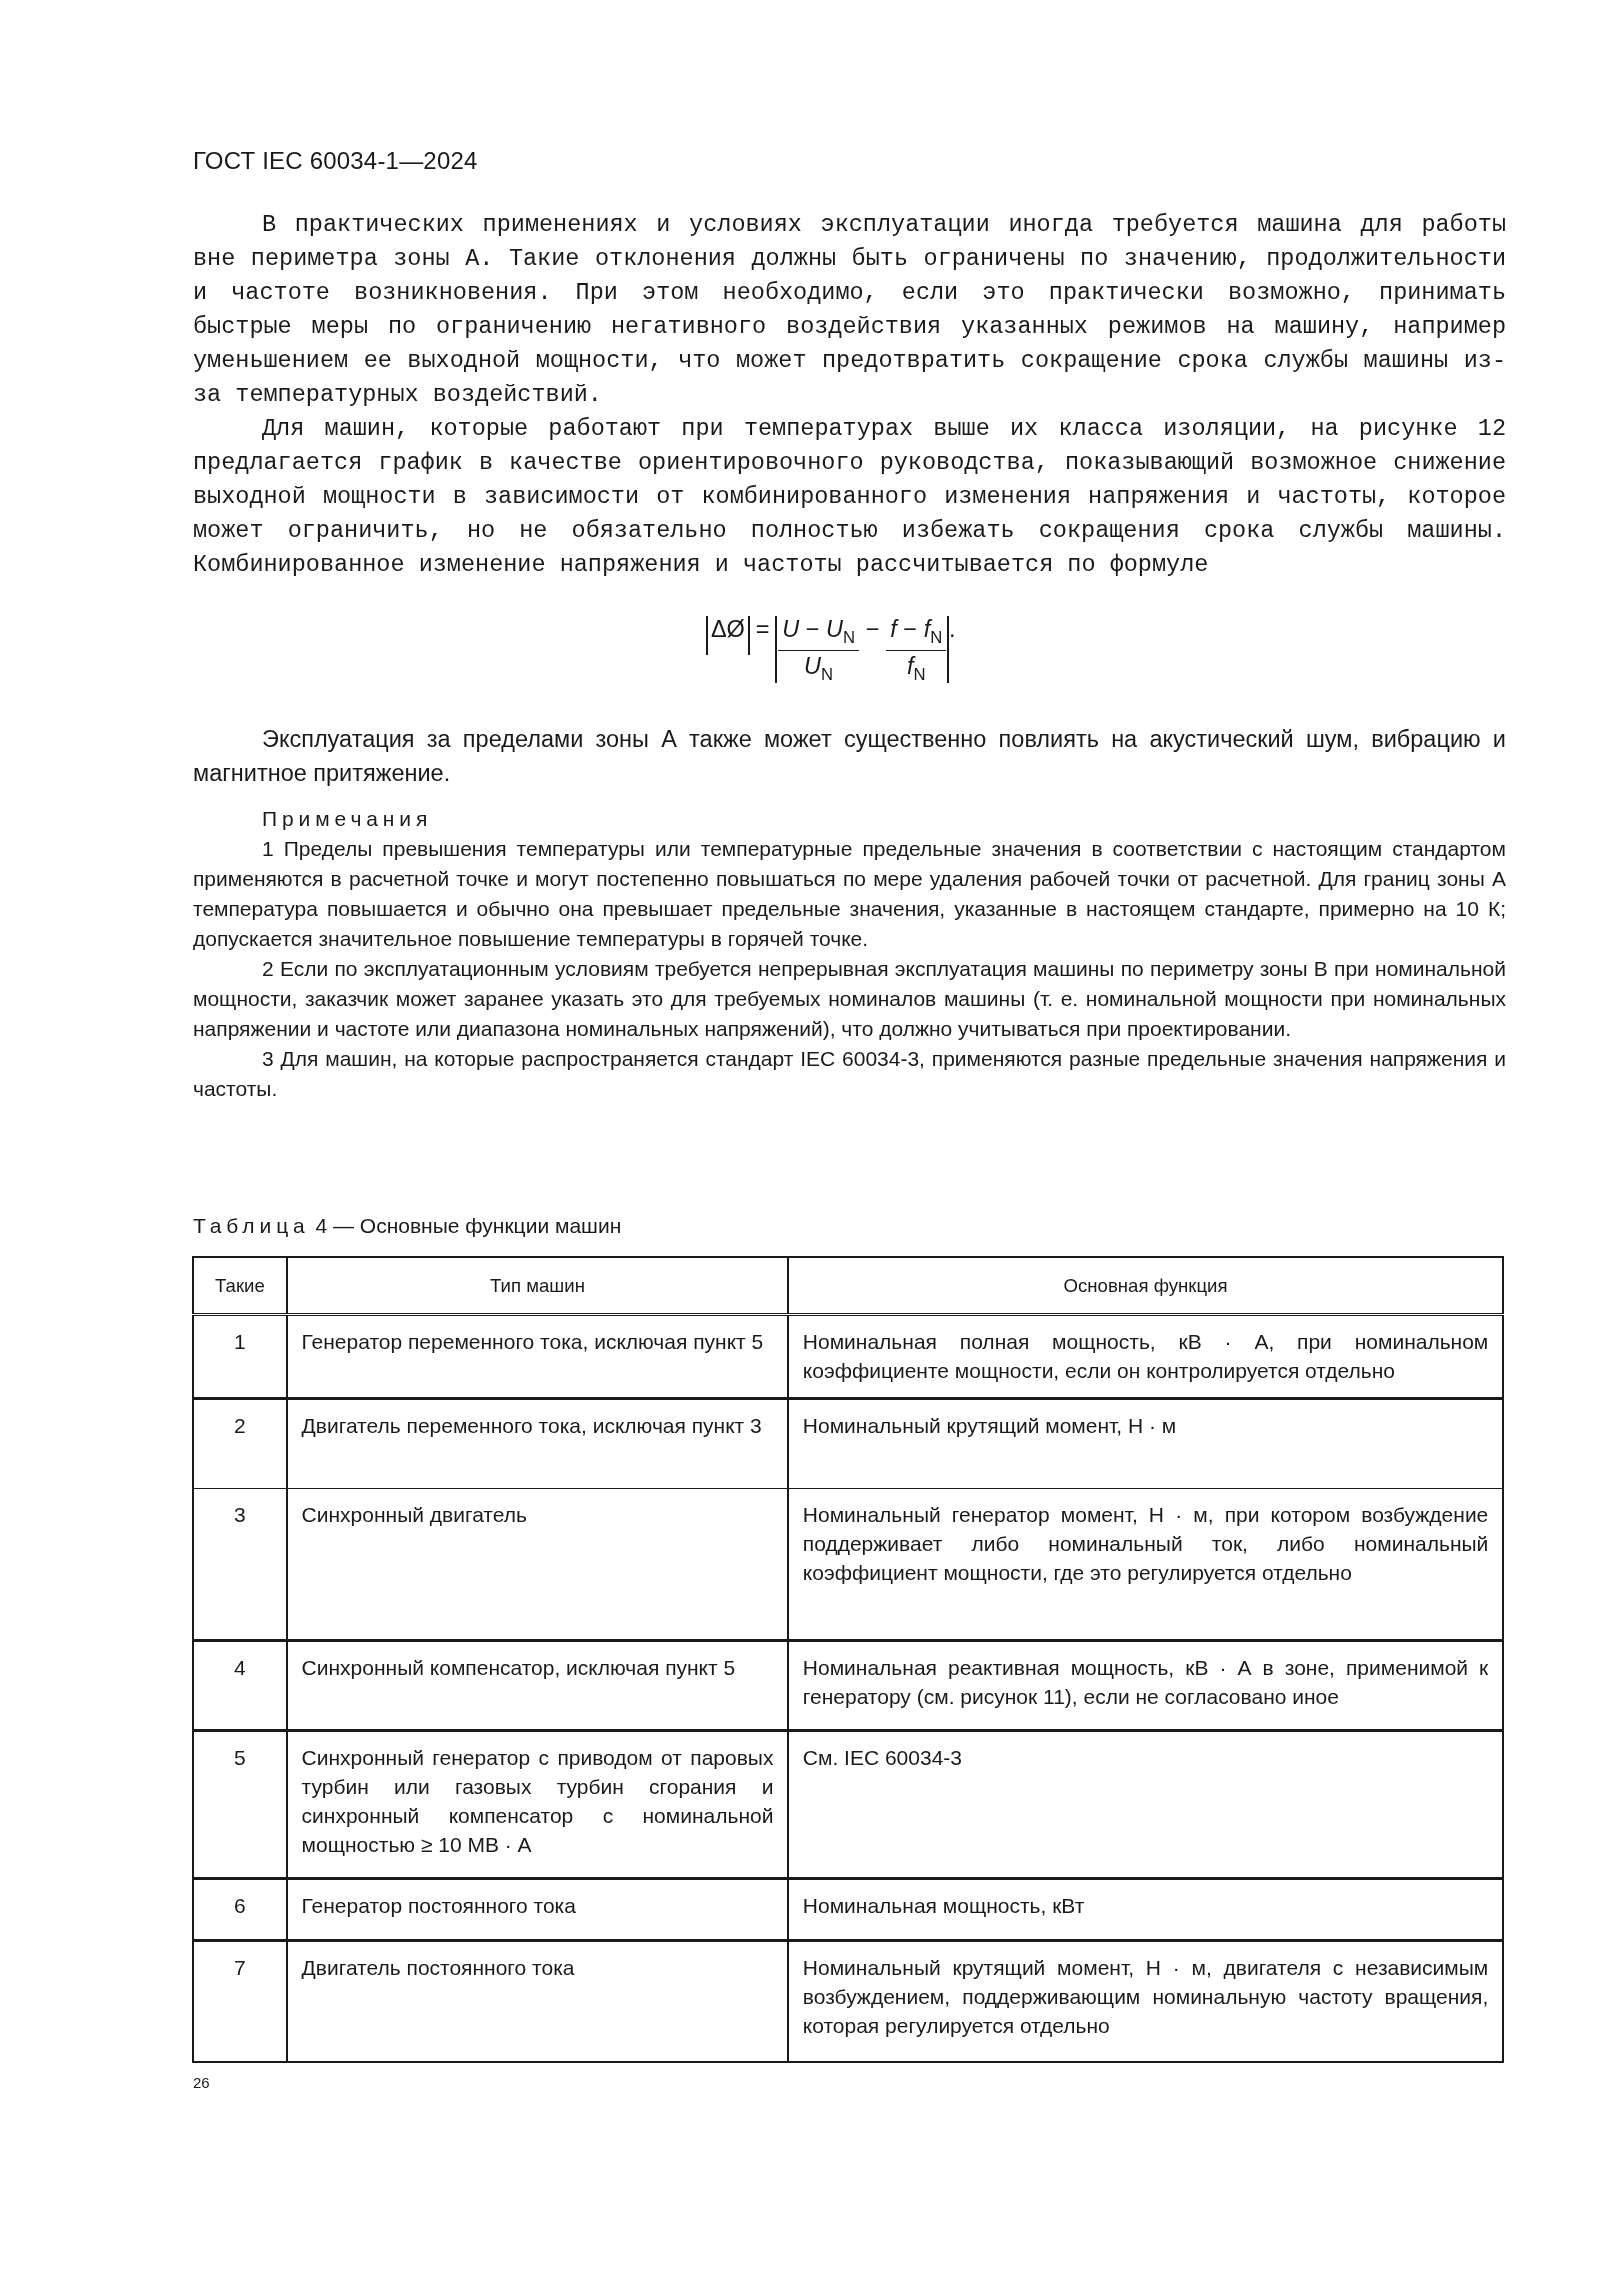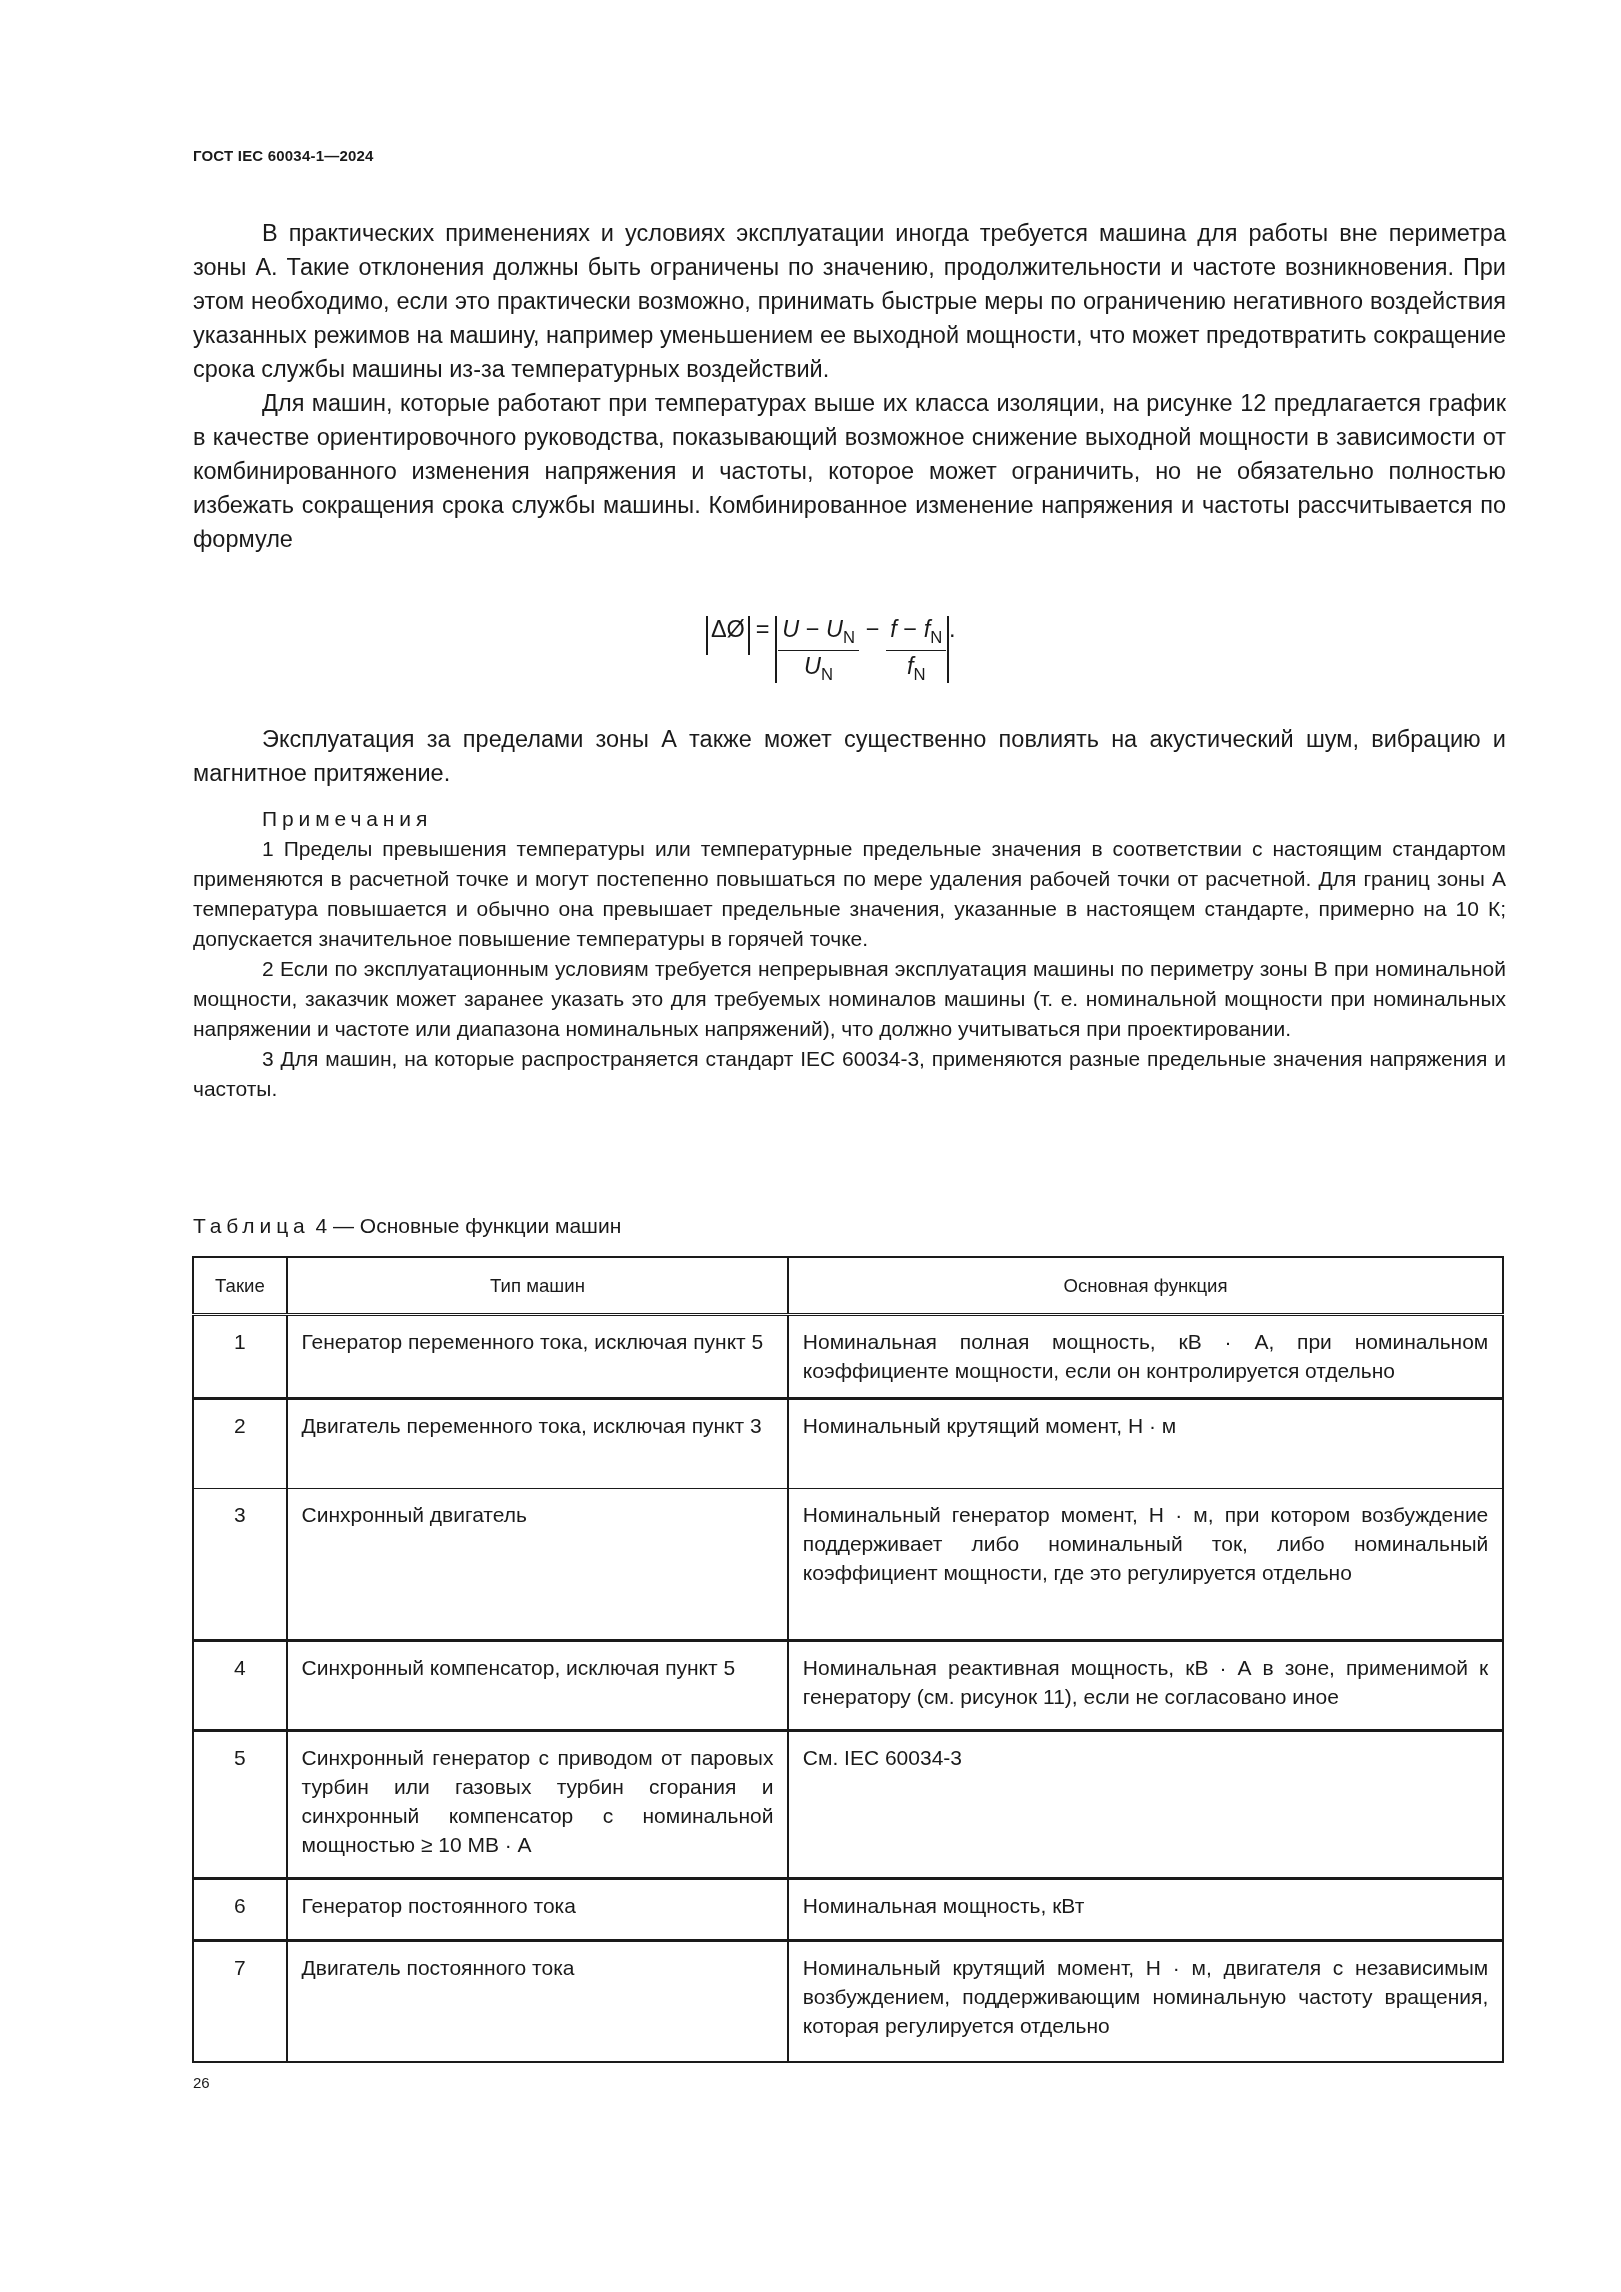--- a/index.html
+++ b/index.html
@@ -2,21 +2,21 @@
 <html><head>
 <meta charset="utf-8">
 <style>
   html, body { margin: 0; padding: 0; background: #ffffff; }
   body {
     width: 1621px; height: 2293px; position: relative; overflow: hidden;
     font-family: "Liberation Sans", sans-serif; color: #1a1a1a;
   }
   .page-header {
     position: absolute; left: 193px; top: 147px;
-    font-weight: bold; font-size: 15px; letter-spacing: 0.2px;
+    font-weight: normal; font-size: 24px; letter-spacing: 0.2px;
   }
   .body-block {
     position: absolute; left: 193px; width: 1313px;
     font-size: 23.5px; line-height: 34px; text-align: justify;
   }
   .body-block p { margin: 0; text-indent: 69px; }
   .formula {
     position: absolute; left: 706px; top: 616px; height: 78px;
     display: flex; align-items: flex-start; font-size: 23.5px;
   }
@@ -56,21 +56,21 @@
   table.main td.num { text-align: center; padding-left: 3.9px; padding-right: 3.9px; }
   table.main tr.thick td { border-bottom: 3.4px solid #1a1a1a; }
   table.main tr.thin td { border-bottom: 1.5px solid #1a1a1a; }
   .page-number { position: absolute; left: 193px; top: 2074px; font-size: 15px; }
 </style>
 </head>
 <body>
 
 <div class="page-header">ГОСТ IEC 60034-1—2024</div>
 
-<div class="body-block" style="top:216px;">
+<div class="body-block" style="top:208px;font-family:Liberation Mono, monospace;">
   <p>В практических применениях и условиях эксплуатации иногда требуется машина для работы вне периметра зоны А. Такие отклонения должны быть ограничены по значению, продолжительности и частоте возникновения. При этом необходимо, если это практически возможно, принимать быстрые меры по ограничению негативного воздействия указанных режимов на машину, например уменьшением ее выходной мощности, что может предотвратить сокращение срока службы машины из-за температурных воздействий.</p>
   <p>Для машин, которые работают при температурах выше их класса изоляции, на рисунке 12 предлагается график в качестве ориентировочного руководства, показывающий возможное снижение выходной мощности в зависимости от комбинированного изменения напряжения и частоты, которое может ограничить, но не обязательно полностью избежать сокращения срока службы машины. Комбинированное изменение напряжения и частоты рассчитывается по формуле</p>
 </div>
 
 <div class="formula">
   <span class="bar small"></span>
   <span class="sym">ΔØ</span>
   <span class="bar small"></span>
   <span class="op">=</span>
   <span class="bar big"></span>

